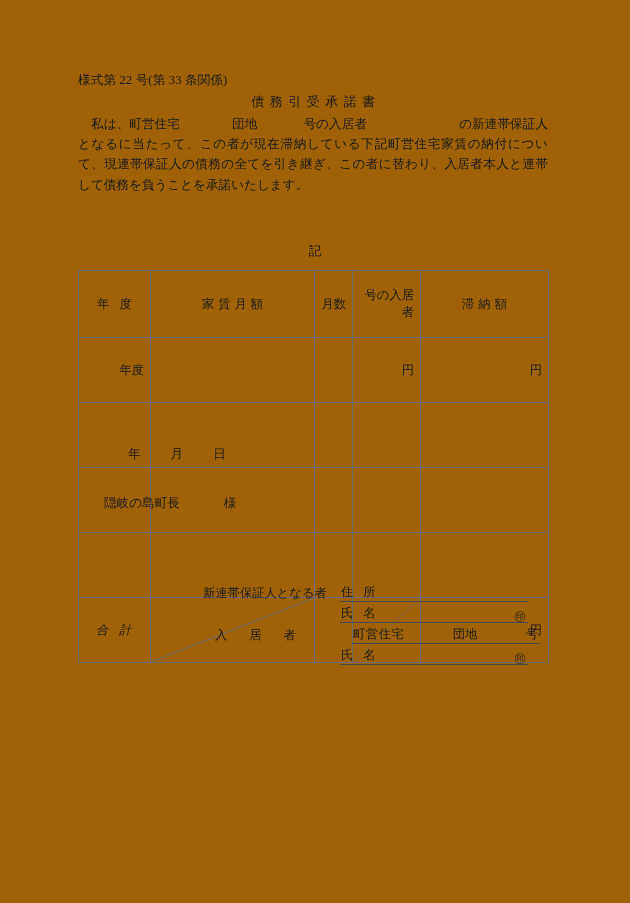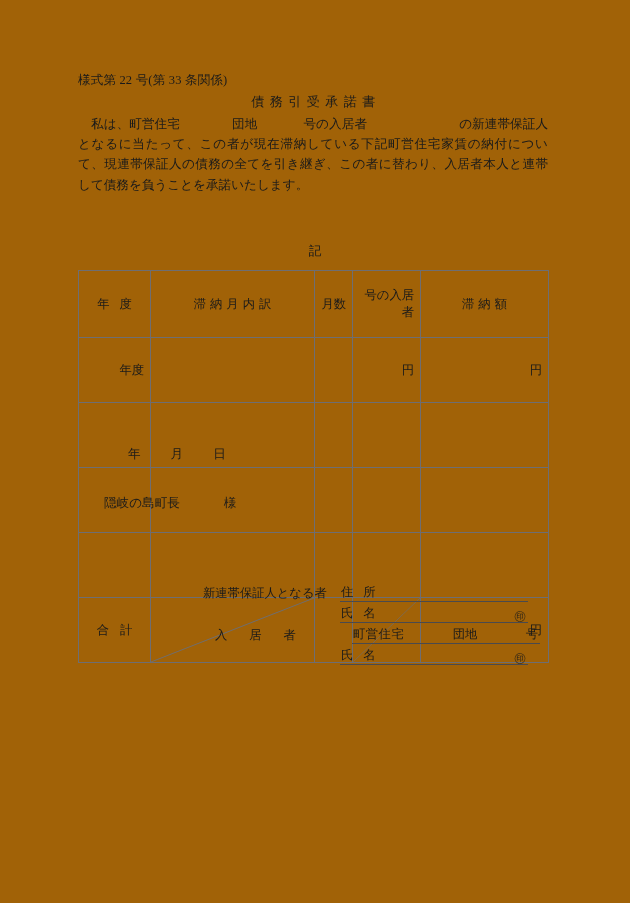--- a/index.html
+++ b/index.html
@@ -107,23 +107,24 @@
     letter-spacing: 10px;
     padding-left: 10px;
   }
   .hd-plain {
     display: block;
     text-align: right;
   }
   .cell-right { text-align: right; }
   .cell-label-spread {
     display: block;
-    text-align: center;
+    text-align: left;
     letter-spacing: 11px;
     padding-left: 11px;
+    font-style: italic;
   }
 
   
   .strike {
     position: absolute;
     left: 0; top: 0;
     width: 100%; height: 100%;
     pointer-events: none;
   }
   .strike line { stroke: #6e6e72; stroke-width: 1; }
@@ -211,21 +212,21 @@
         <col class="c-months">
         <col class="c-rent">
         <col class="c-total">
     </colgroup>
     <thead>
       <tr>
         <th>
             <span class="hd-wide">年度</span>
           </th>
         <th>
-            <span class="hd-spread">滞納月内訳</span>
+            <span class="hd-spread">家賃月額</span>
           </th>
         <th>
             <span class="hd-plain">月数</span>
           </th>
         <th>
             <span class="hd-plain">号の入居者</span>
           </th>
         <th>
             <span class="hd-spread">滞納額</span>
           </th>

